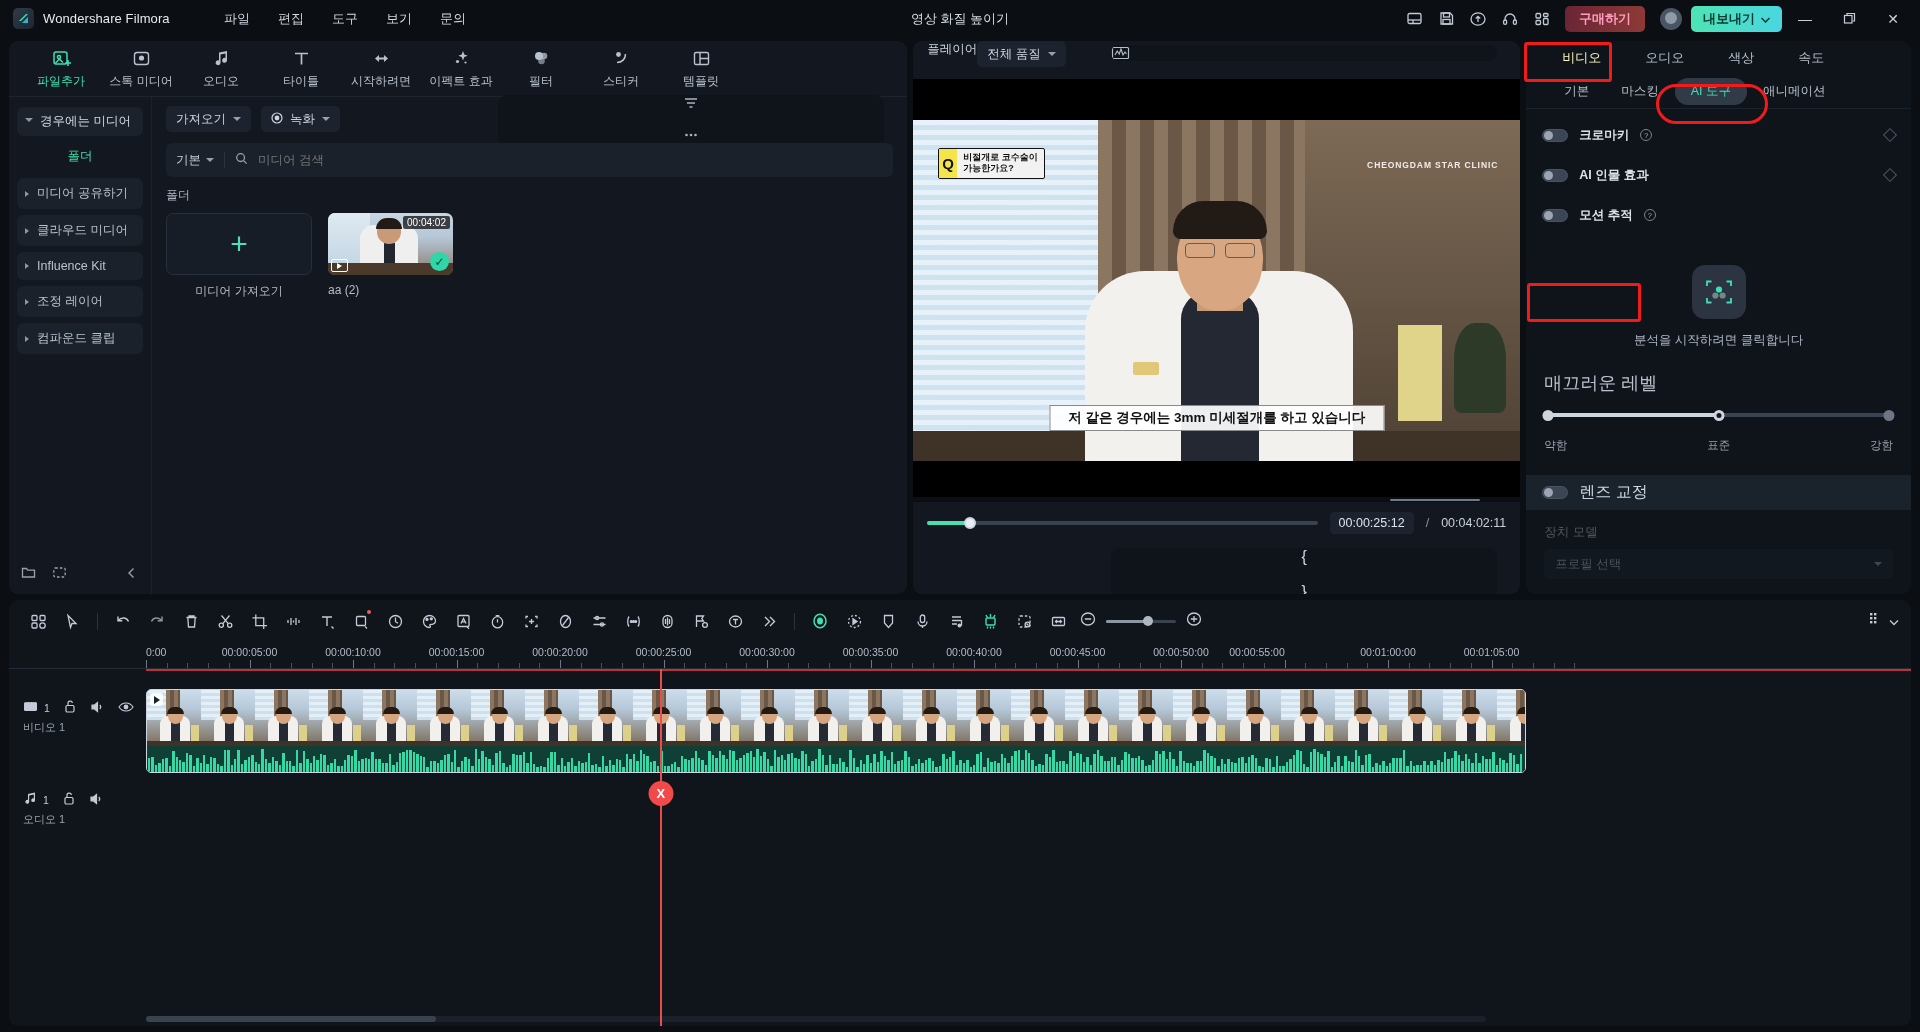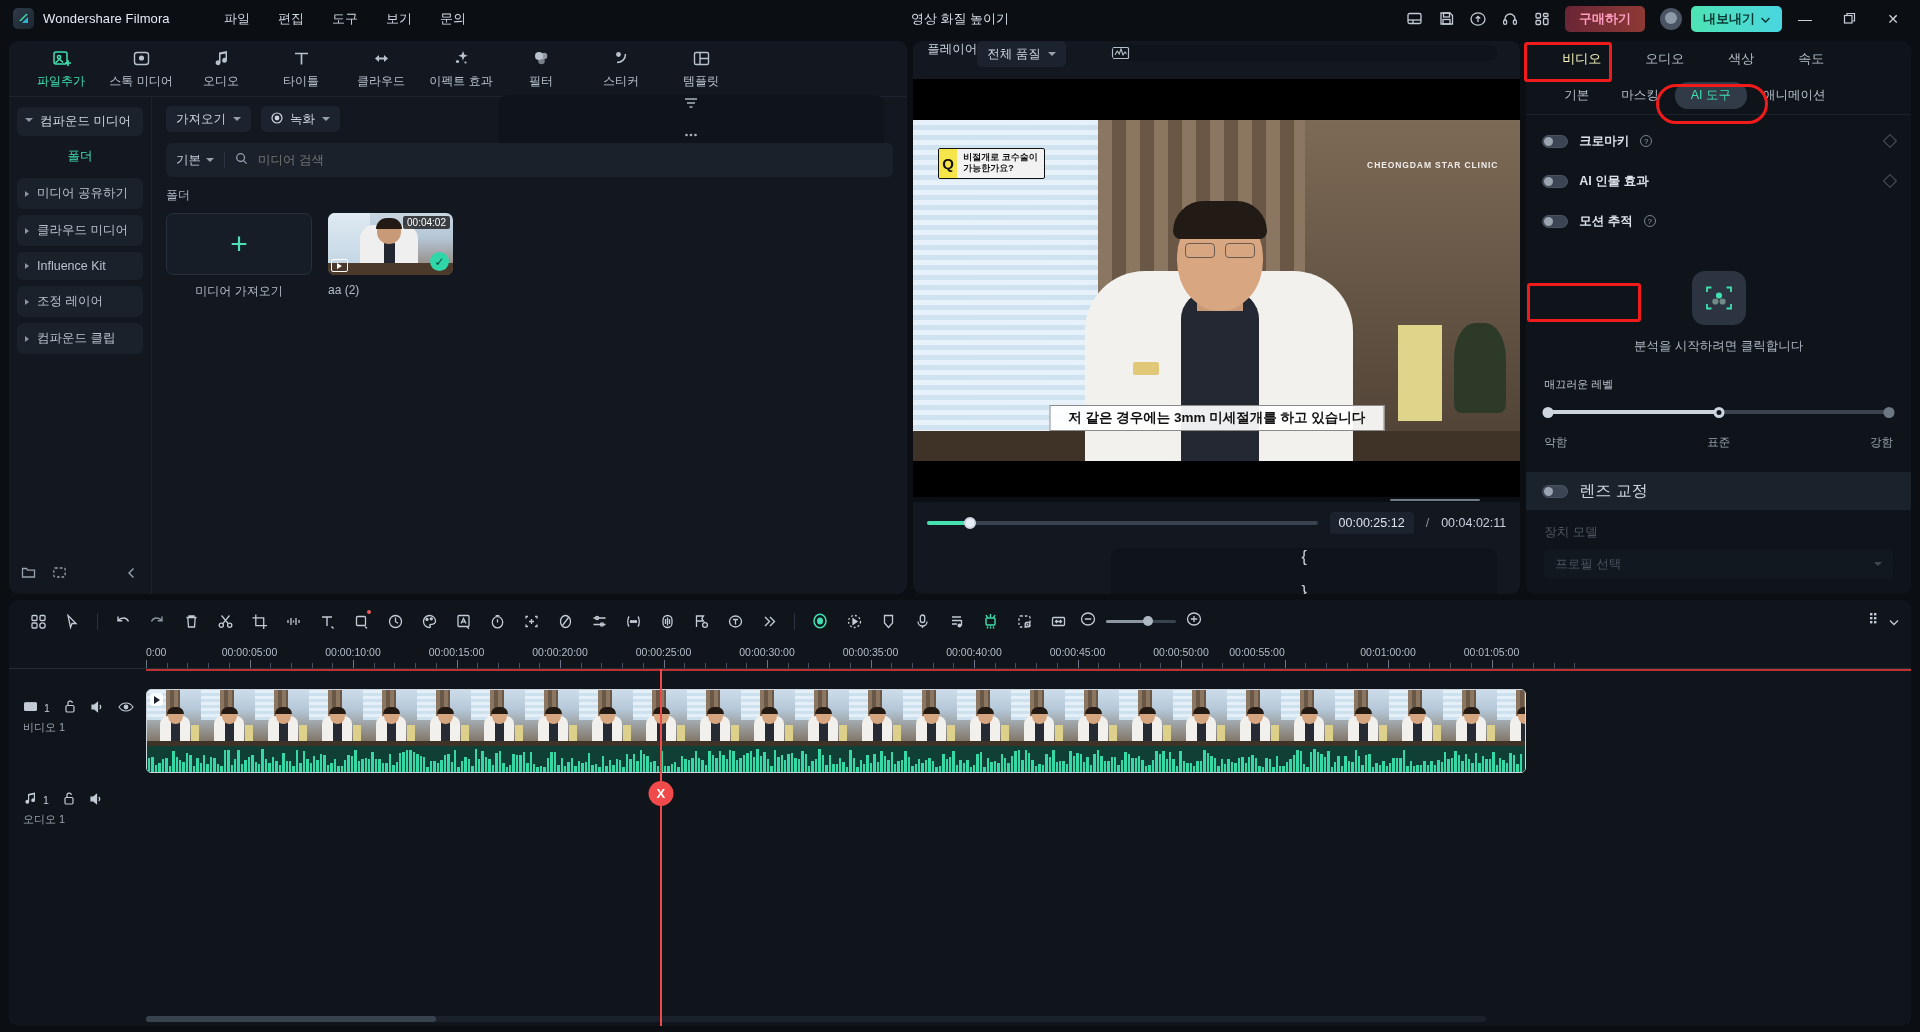--- a/index.html
+++ b/index.html
@@ -147,21 +147,21 @@
   .sw i{position:absolute;left:1px;top:1px;width:9px;height:9px;border-radius:50%;background:#9ba5b2;}
   .sw.on{background:#17362f;border-color:#2fbe93;}
   .sw.on i{left:auto;right:1px;background:#2fd6a8;}
   .trow .name{font-size:12.5px;color:#dbe2ea;font-weight:bold;}
   .qmark{width:12px;height:12px;border-radius:50%;border:1px solid #78828f;font-size:8px;color:#9aa4b0;display:flex;align-items:center;justify-content:center;}
   .diamond{margin-left:auto;width:10px;height:10px;border:1px solid #4d5663;transform:rotate(45deg);}
   .stab{padding:26px 18px 10px 18px;}
   .anabox{display:flex;flex-direction:column;align-items:center;gap:13px;}
   .anaicon{width:54px;height:54px;border-radius:13px;background:#2b3440;display:flex;align-items:center;justify-content:center;cursor:default;}
   .anatext{font-size:12.5px;color:#aeb8c4;}
-  .smooth-label{font-size:11px;color:#b9c2cd;margin:22px 0 14px 0;}
+  .smooth-label{font-size:18px;color:#b9c2cd;margin:22px 0 14px 0;}
   .slider{position:relative;height:12px;margin:0 4px;}
   .strack{position:absolute;left:0;right:0;top:4px;height:4px;border-radius:3px;background:#3a434f;}
   .sfill{position:absolute;left:0;top:4px;height:4px;border-radius:3px;background:#cdd5df;width:50%;}
   .sdot{position:absolute;top:1px;width:11px;height:11px;border-radius:50%;background:#cdd5df;transform:translateX(-50%);}
   .sdot.ring{background:#12171f;border:3px solid #cdd5df;}
   .sticks{display:flex;justify-content:space-between;margin-top:17px;font-size:11.5px;color:#98a2ae;}
   .lens-head{height:38px;display:flex;align-items:center;gap:11px;padding:0 16px;background:#1a222c;margin-top:12px;}
   .lens-body{padding:14px 18px 0 18px;opacity:.45;}
   .fl{font-size:12.5px;color:#9aa4b0;margin-bottom:8px;}
   .sel-box{height:30px;border-radius:5px;background:#161d26;display:flex;align-items:center;padding:0 11px;font-size:12.5px;color:#939ead;margin-bottom:15px;}
@@ -330,21 +330,21 @@
         <div class="lnav">
           <svg width="21" height="21" viewBox="0 0 21 21" fill="none" stroke="#b8c1cd" stroke-width="1.7">
               <path d="M4 5.5h13M10.5 5.5v11"></path>
             </svg>
           <span>타이틀</span>
         </div>
         <div class="lnav">
           <svg width="21" height="21" viewBox="0 0 21 21" fill="#b8c1cd">
               <path d="M4 10.5l4-3.5v2.4h5V7l4 3.5-4 3.5v-2.4H8v2.4z"></path>
             </svg>
-          <span>클라우드</span>
+          <span>시작하려면</span>
         </div>
         <div class="lnav">
           <svg width="21" height="21" viewBox="0 0 21 21" fill="#b8c1cd">
               <path d="M12 3l1.3 3.4L16.7 7.7 13.3 9 12 12.4 10.7 9 7.3 7.7l3.4-1.3z"></path>
               <circle cx="6.5" cy="13.5" r="1.6"></circle>
               <circle cx="14.5" cy="14.5" r="1.1"></circle>
             </svg>
           <span>이펙트 효과</span>
         </div>
         <div class="lnav">
@@ -369,21 +369,21 @@
               <line x1="9" y1="10.5" x2="17.5" y2="10.5"></line>
             </svg>
           <span>템플릿</span>
         </div>
       </div>
 
       <div class="left-mid">
         <div class="folders">
           <div class="folder-head">
             <span class="caret down"></span>
-            <span>컴파운드 미디어</span>
+            <span>경우에는 미디어</span>
           </div>
           <div class="folder-title">폴더</div>
           <div class="folder-item">
             <span class="caret"></span>
             <span>미디어 공유하기</span>
           </div>
           <div class="folder-item">
             <span class="caret"></span>
             <span>클라우드 미디어</span>
           </div>

